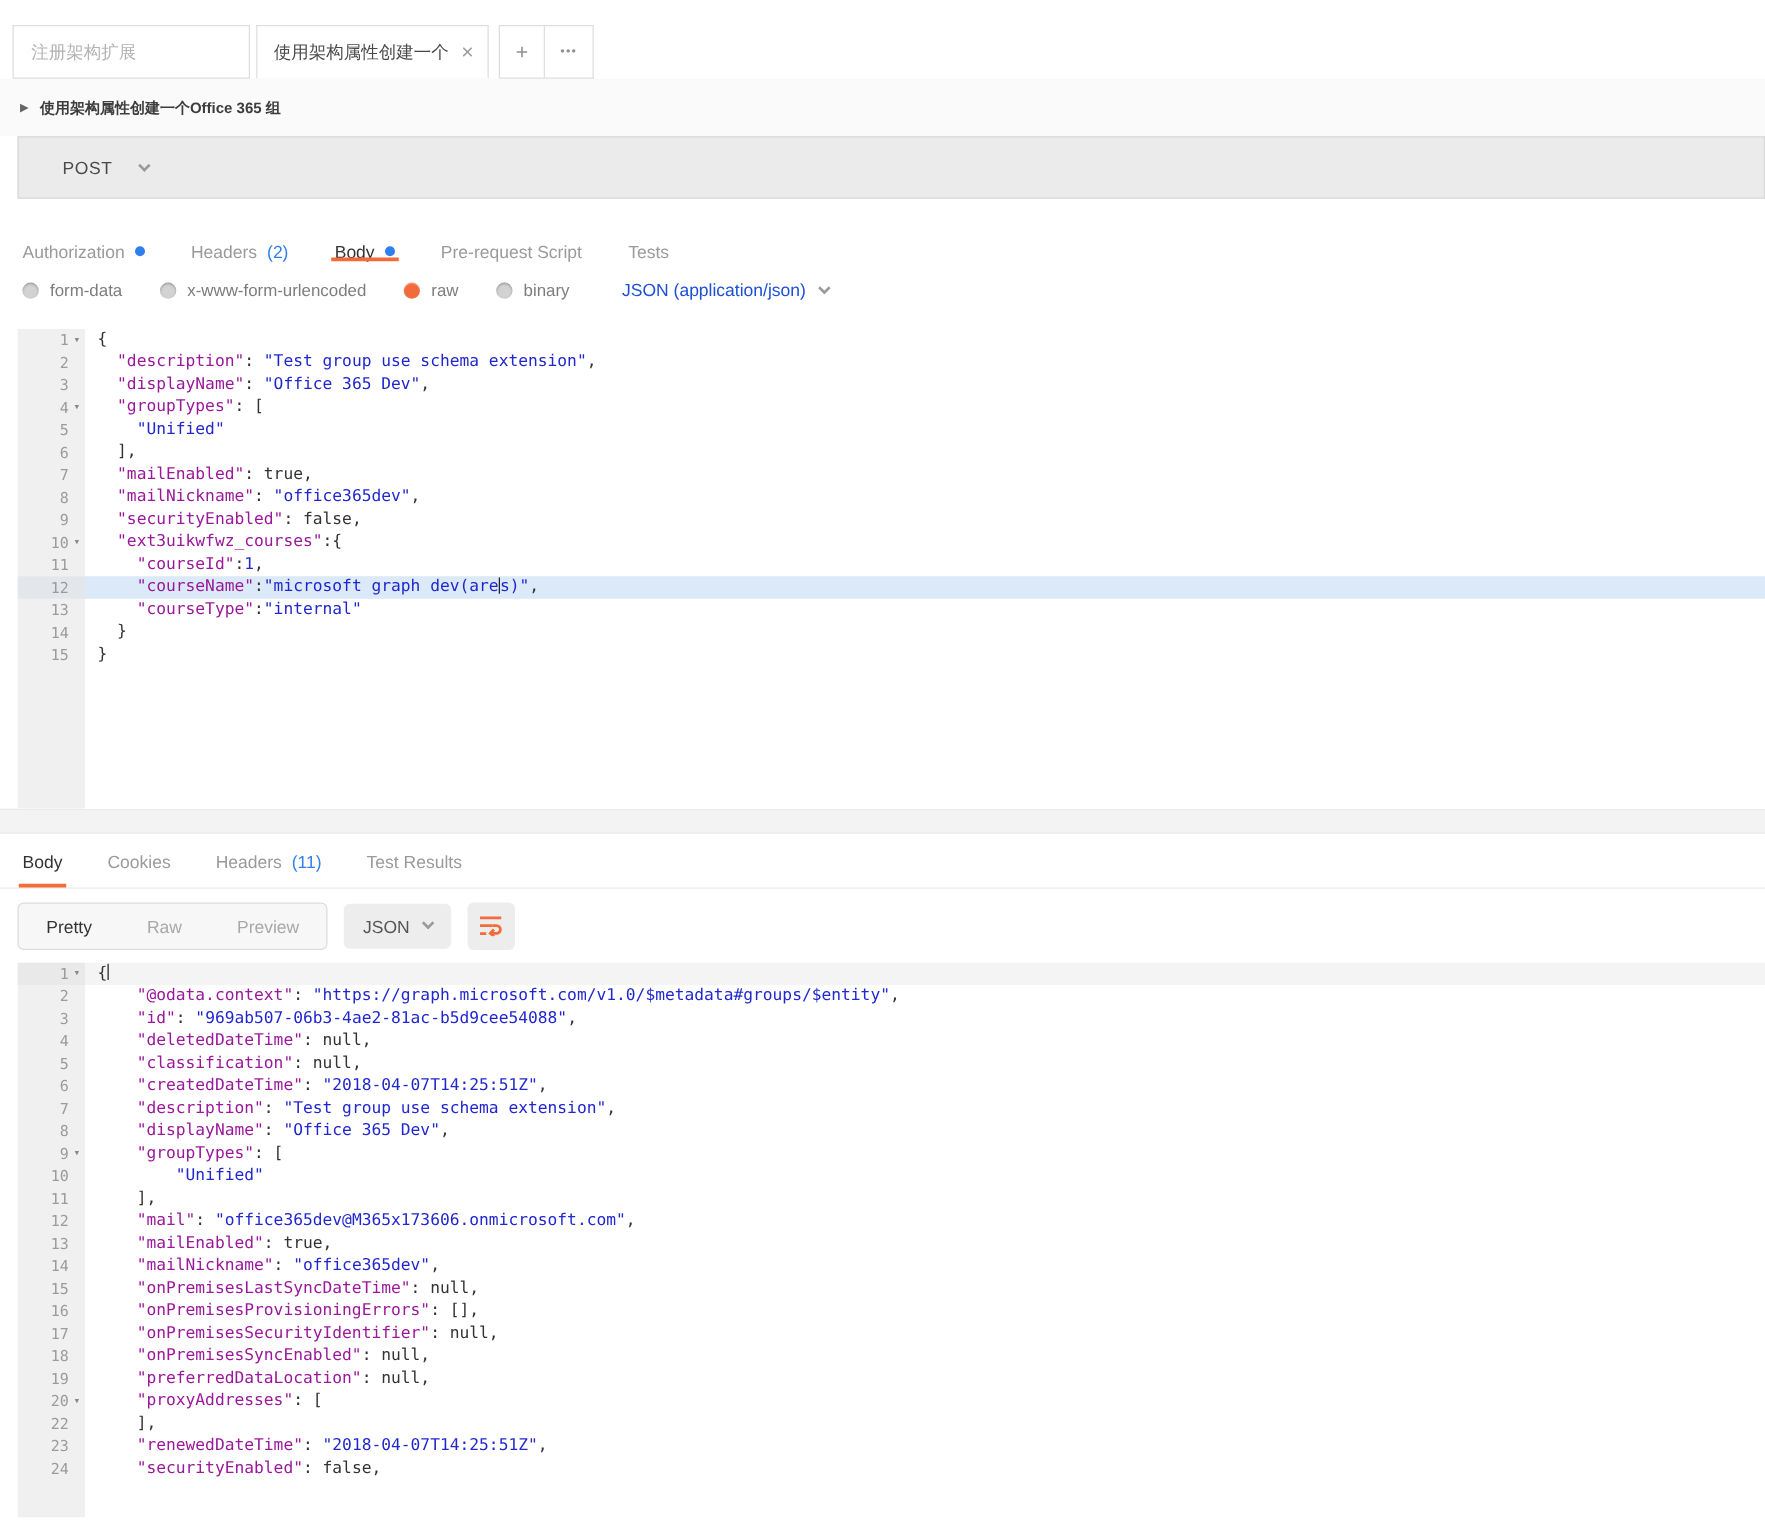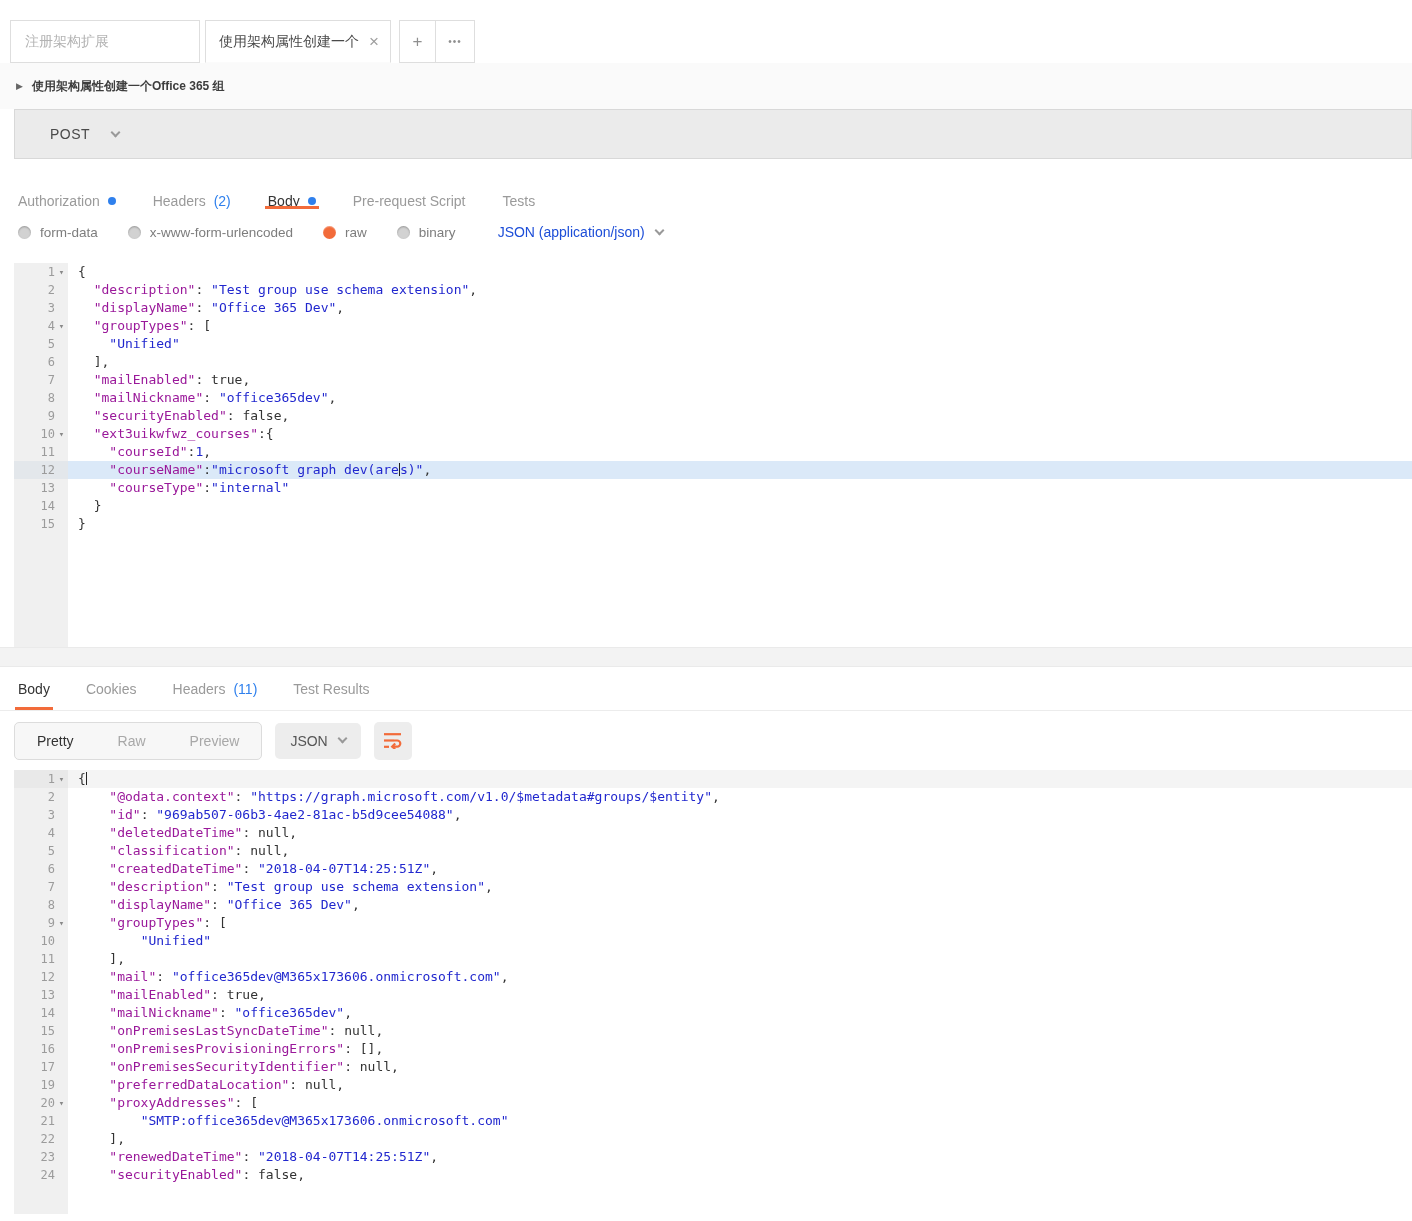--- a/index.html
+++ b/index.html
@@ -407,41 +407,41 @@
     </div>
     <div class="cm-line">
       <span class="gut">
         <span class="ln">17</span>
         <span class="fold"></span>
       </span>
       <span class="code"><span class="tk-p">    </span><span class="tk-k">"onPremisesSecurityIdentifier"</span><span class="tk-p">: </span><span class="tk-l">null</span><span class="tk-p">,</span></span>
     </div>
     <div class="cm-line">
       <span class="gut">
+        <span class="ln">18</span>
+        <span class="fold"></span>
+      </span>
+      <span class="code"><span class="tk-p">    </span><span class="tk-k">"onPremisesSyncEnabled"</span><span class="tk-p">: </span><span class="tk-l">null</span><span class="tk-p">,</span></span>
+    </div>
+    <div class="cm-line">
+      <span class="gut">
         <span class="ln">19</span>
         <span class="fold"></span>
       </span>
       <span class="code"><span class="tk-p">    </span><span class="tk-k">"preferredDataLocation"</span><span class="tk-p">: </span><span class="tk-l">null</span><span class="tk-p">,</span></span>
     </div>
     <div class="cm-line">
       <span class="gut">
         <span class="ln">20</span>
         <span class="fold">▾</span>
       </span>
       <span class="code"><span class="tk-p">    </span><span class="tk-k">"proxyAddresses"</span><span class="tk-p">: [</span></span>
     </div>
     <div class="cm-line">
       <span class="gut">
-        <span class="ln">21</span>
-        <span class="fold"></span>
-      </span>
-      <span class="code"><span class="tk-p">        </span><span class="tk-s">"SMTP:office365dev@M365x173606.onmicrosoft.com"</span></span>
-    </div>
-    <div class="cm-line">
-      <span class="gut">
         <span class="ln">22</span>
         <span class="fold"></span>
       </span>
       <span class="code"><span class="tk-p">    ],</span></span>
     </div>
     <div class="cm-line">
       <span class="gut">
         <span class="ln">23</span>
         <span class="fold"></span>
       </span>

